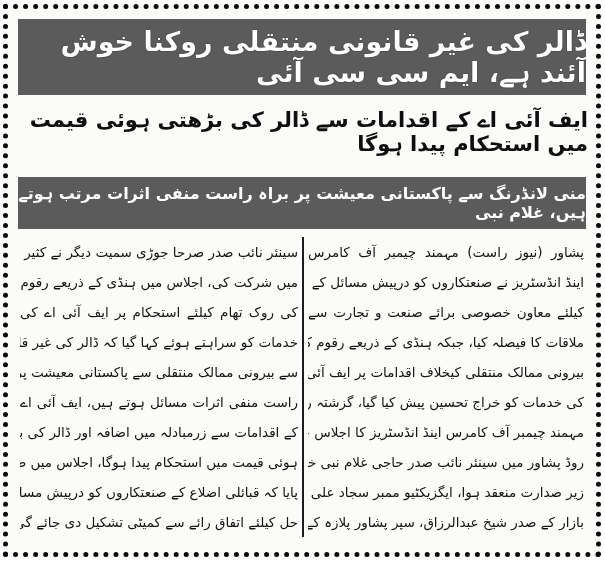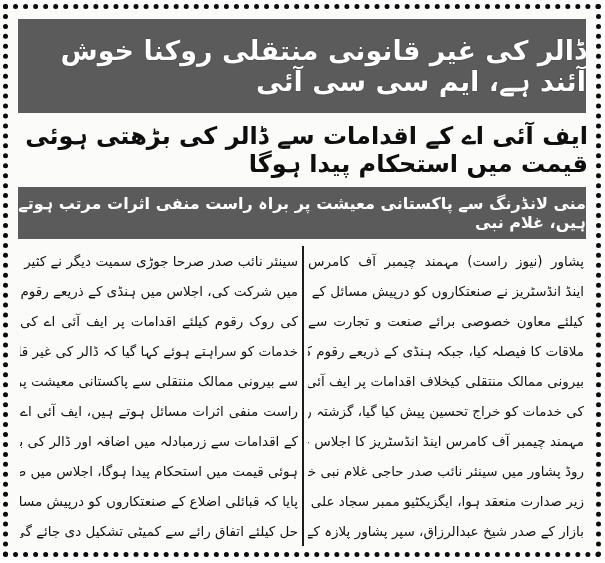--- a/index.html
+++ b/index.html
@@ -13,38 +13,38 @@
   }
   .bar{
     background:#5b5b5b;
     color:#ffffff;
     display:flex;align-items:center;justify-content:center;
     overflow:hidden;
     direction:rtl;
     font-weight:bold;
   }
   .bar.main{
-    height:94px;
+    height:76px;
     margin:4px 2px 0 2px;
     font-size:27px;
     letter-spacing:0px;
     text-shadow:0 0 1px #000;
   }
   .head2{
     height:74px;
     display:flex;align-items:center;justify-content:center;
     direction:rtl;
     color:#0e0e0e;
-    font-size:24px;
+    font-size:21px;
     font-weight:bold;
     overflow:hidden;
   }
   .bar.kicker{
     height:52px;
-    margin:0 2px;
+    margin:8px 2px;
     font-size:16px;
   }
   .article-body{
     display:flex;
     direction:rtl;
     margin-top:7px;
   }
   .col{
     width:50%;
     box-sizing:border-box;
@@ -93,21 +93,21 @@
       <div class="ln">کی خدمات کو خراج تحسین پیش کیا گیا، گزشتہ روز</div>
       <div class="ln">مہمند چیمبر آف کامرس اینڈ انڈسٹریز کا اجلاس جی ٹی</div>
       <div class="ln">روڈ پشاور میں سینئر نائب صدر حاجی غلام نبی خان کی</div>
       <div class="ln">زیر صدارت منعقد ہوا، ایگزیکٹیو ممبر سجاد علی قصہ خوانی</div>
       <div class="ln">بازار کے صدر شیخ عبدالرزاق، سپر پشاور پلازہ کے</div>
     </div>
 
     <div class="col">
       <div class="ln">سینئر نائب صدر صرحا جوڑی سمیت دیگر نے کثیر تعداد</div>
       <div class="ln">میں شرکت کی، اجلاس میں ہنڈی کے ذریعے رقوم منتقلی</div>
-      <div class="ln">کی روک رقوم کیلئے اقدامات پر ایف آئی اے کی</div>
+      <div class="ln">کی روک تھام کیلئے استحکام پر ایف آئی اے کی</div>
       <div class="ln">خدمات کو سراہتے ہوئے کہا گیا کہ ڈالر کی غیر قانونی طریقے</div>
       <div class="ln">سے بیرونی ممالک منتقلی سے پاکستانی معیشت پر براہ</div>
       <div class="ln">راست منفی اثرات مسائل ہوتے ہیں، ایف آئی اے</div>
       <div class="ln">کے اقدامات سے زرمبادلہ میں اضافہ اور ڈالر کی بڑھتی</div>
       <div class="ln">ہوئی قیمت میں استحکام پیدا ہوگا، اجلاس میں طے</div>
       <div class="ln">پایا کہ قبائلی اضلاع کے صنعتکاروں کو درپیش مسائل کے</div>
       <div class="ln">حل کیلئے اتفاق رائے سے کمیٹی تشکیل دی جائے گی۔</div>
     </div>
 
   </div>

